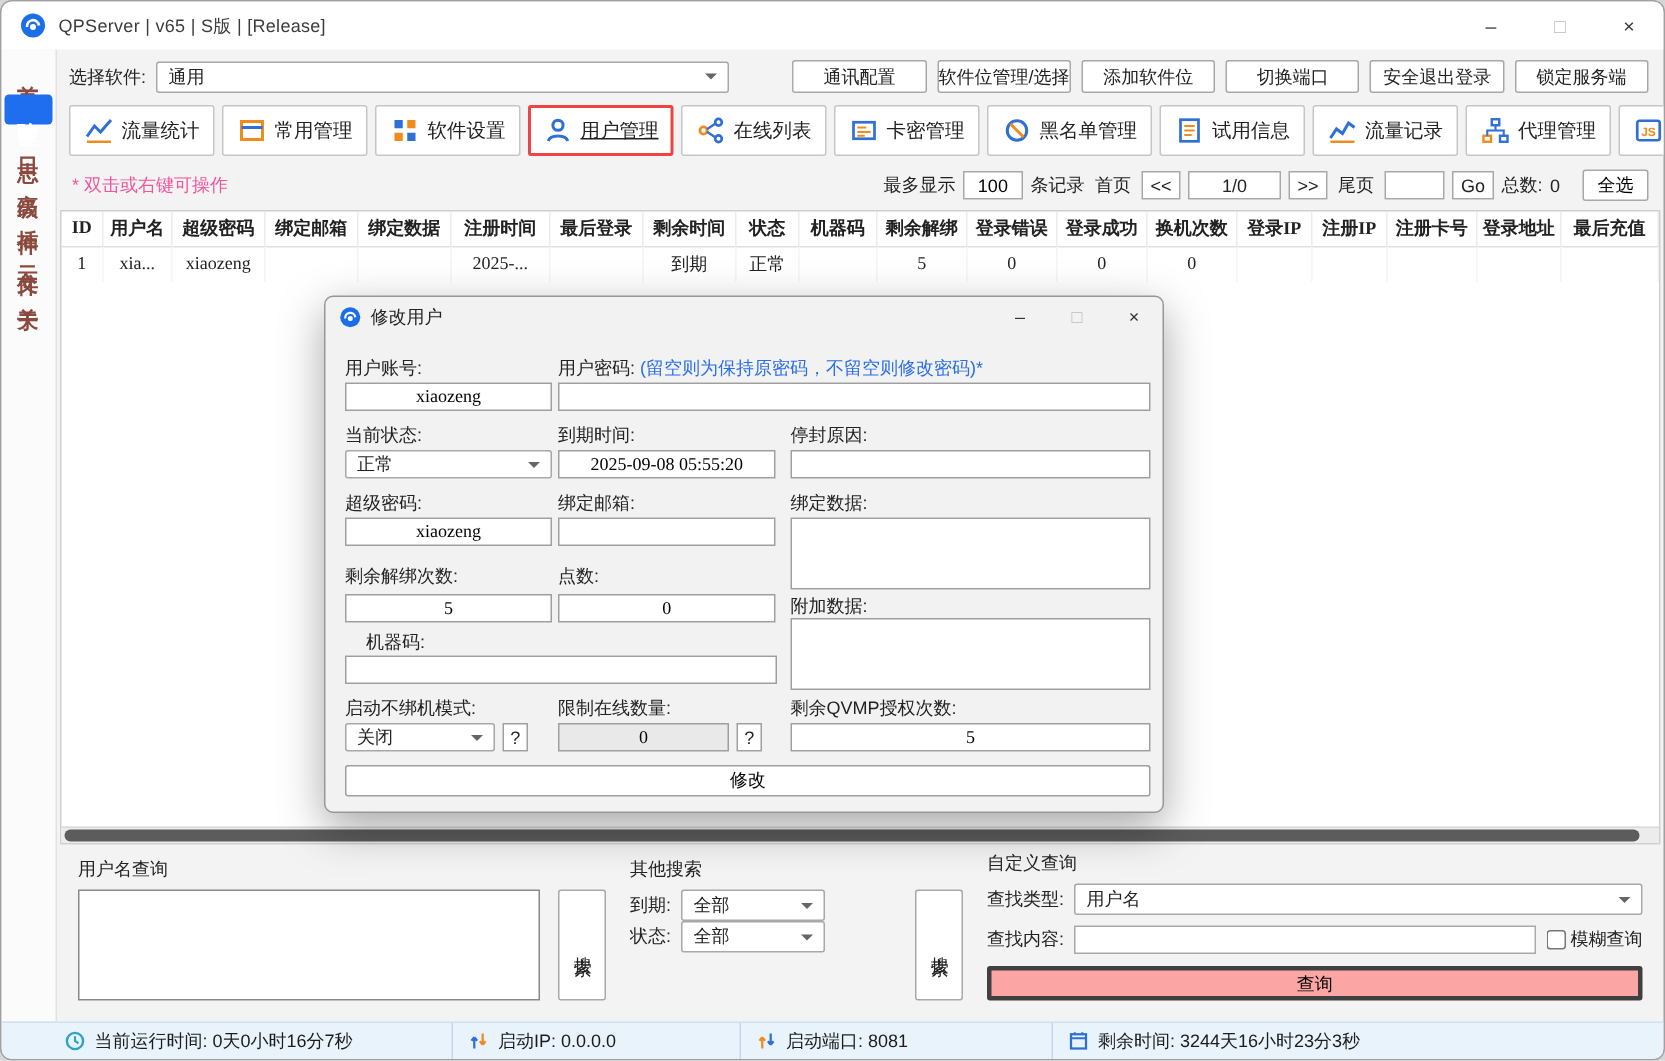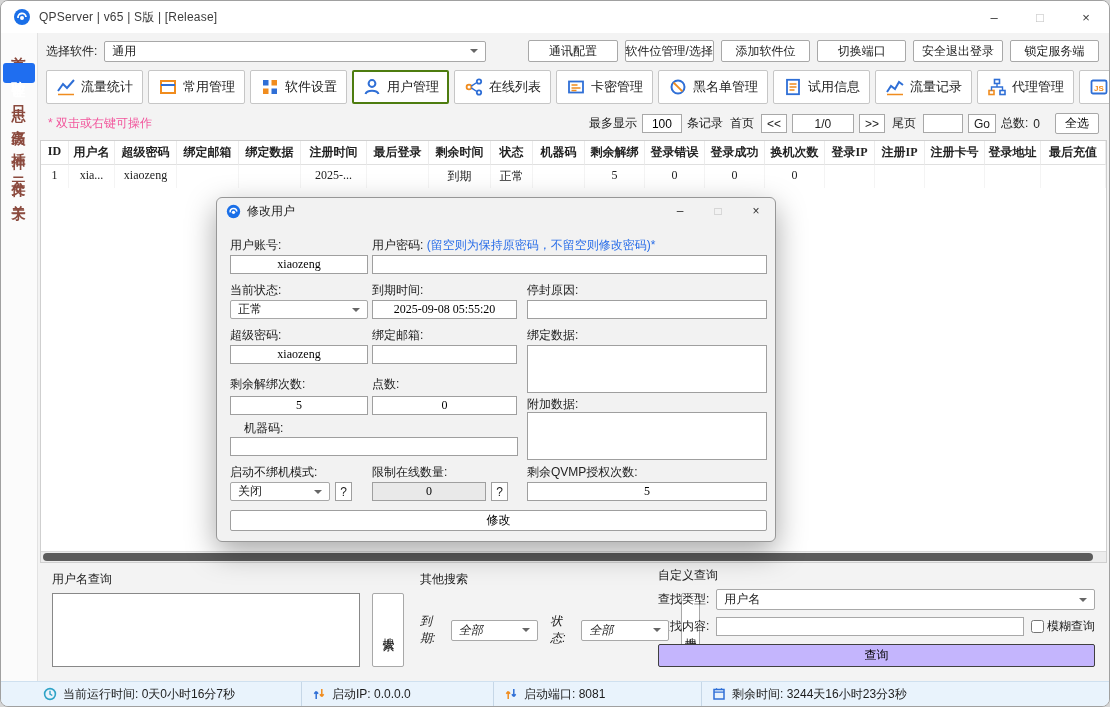--- a/index.html
+++ b/index.html
@@ -33,21 +33,21 @@
   .fselect::after{content:"";position:absolute;right:7px;top:50%;margin-top:-2px;border:4px solid transparent;border-top-color:#666;}
   .sw-select{width:382px;flex:0 0 auto;}
   .sw-buttons{flex:1;display:flex;gap:7px;margin-left:35px;}
   .top-btn{flex:1;height:22px;background:#fff;border:1px solid #a8a8a8;border-radius:2px;
     font-family:inherit;font-size:12px;color:#222;padding:0;white-space:nowrap;}
 
   
   .toolbar{display:flex;align-items:center;gap:5px;padding:4px 10px 6px 8px;flex:0 0 auto;}
   .tab{height:34px;display:flex;align-items:center;gap:5px;padding:0 9px;background:#fff;
     border:1px solid #c6c6c6;border-radius:2px;font-size:13px;box-sizing:border-box;white-space:nowrap;}
-  .tab.active{border:2px solid #4d7c0f;padding:0 8px;}
+  .tab.active{border:2px solid #ef4444;padding:0 8px;text-decoration:underline;}
   .tab-icon,.tab-icon svg{width:20px;height:20px;display:inline-block;}
 
   
   .pagerow{display:flex;align-items:center;gap:5px;padding:3px 10px 6px 10px;flex:0 0 auto;}
   .hint{color:#f2559c;margin-right:auto;}
   .mini-box{height:19px;box-sizing:border-box;background:#fff;border:1px solid #a8a8a8;
     text-align:center;font:inherit;padding:0 2px;display:flex;align-items:center;justify-content:center;}
   input.mini-box{display:inline-block;line-height:17px;}
   .w100{width:40px;} .wpage{width:62px;} .wgoto{width:40px;}
   .pg-btn{height:19px;min-width:26px;box-sizing:border-box;padding:0 5px;background:#fff;border:1px solid #a8a8a8;
@@ -73,30 +73,30 @@
   .group{display:flex;flex-direction:column;justify-content:flex-end;}
   .group-title{margin-bottom:5px;color:#222;}
   .g-user{width:352px;}
   .g-user-body{flex:1;display:flex;gap:12px;}
   .uq-area{flex:1;border:1px solid #888;background:#fff;resize:none;font-family:inherit;}
   .vbtn{width:30px;background:#fff;border:1px solid #a8a8a8;border-radius:2px;
     display:flex;align-items:center;justify-content:center;align-self:stretch;}
   .vbtn .vtext{writing-mode:vertical-rl;text-orientation:upright;letter-spacing:2px;}
   .g-other{width:222px;}
   .g-other-body{flex:1;display:flex;gap:12px;}
-  .g-other-rows{flex:1;display:flex;flex-direction:row;gap:12px;font-style:italic;}
+  .g-other-rows{flex:1;display:flex;flex-direction:column;}
   .g-row{display:flex;align-items:center;gap:7px;}
   .sel-small{width:96px;}
   .g-custom{flex:1;}
   .g-custom-rows{display:flex;flex-direction:column;gap:7px;}
   .sel-type{flex:1;}
   .find-input{flex:1;height:19px;box-sizing:border-box;border:1px solid #a8a8a8;background:#fff;font:inherit;padding:0 5px;}
   .fuzzy{display:flex;align-items:center;gap:3px;white-space:nowrap;}
   .fuzzy input{width:13px;height:13px;margin:0;}
-  .query-btn{height:23px;background:#c4b5fd;border:1px solid #404040;border-radius:2px;font:inherit;margin-top:1px;}
+  .query-btn{height:23px;background:#fca5a5;border:3px solid #404040;border-radius:2px;font:inherit;margin-top:1px;}
 
   
   .statusbar{height:24px;flex:0 0 auto;background:#e9f3fc;border-top:1px solid #cfe0ef;
     display:flex;align-items:flex-start;font-size:12px;color:#1c1c1c;}
   .sb-sec{display:flex;align-items:center;gap:6px;height:100%;padding:0 10px;box-sizing:border-box;white-space:nowrap;}
   .sb-sec + .sb-sec{border-left:1px solid #c6d7e7;}
   .sb0{width:300px;padding-left:42px;}
   .sb1{width:192px;}
   .sb2{width:208px;}
   .sb-icon svg{width:14px;height:14px;display:block;}

